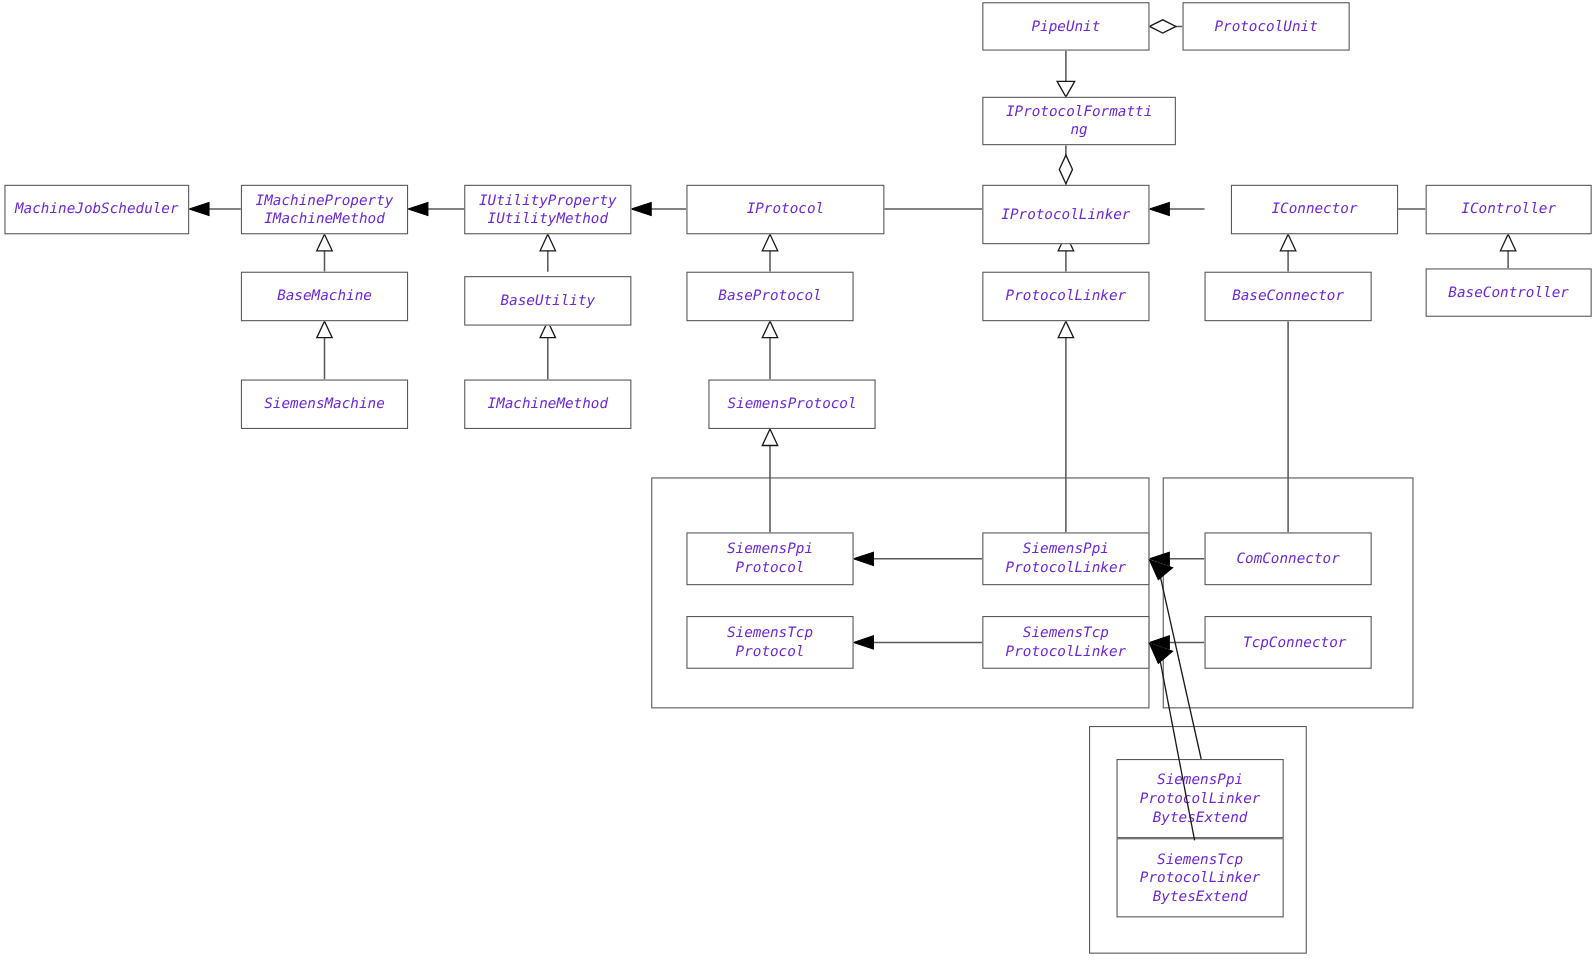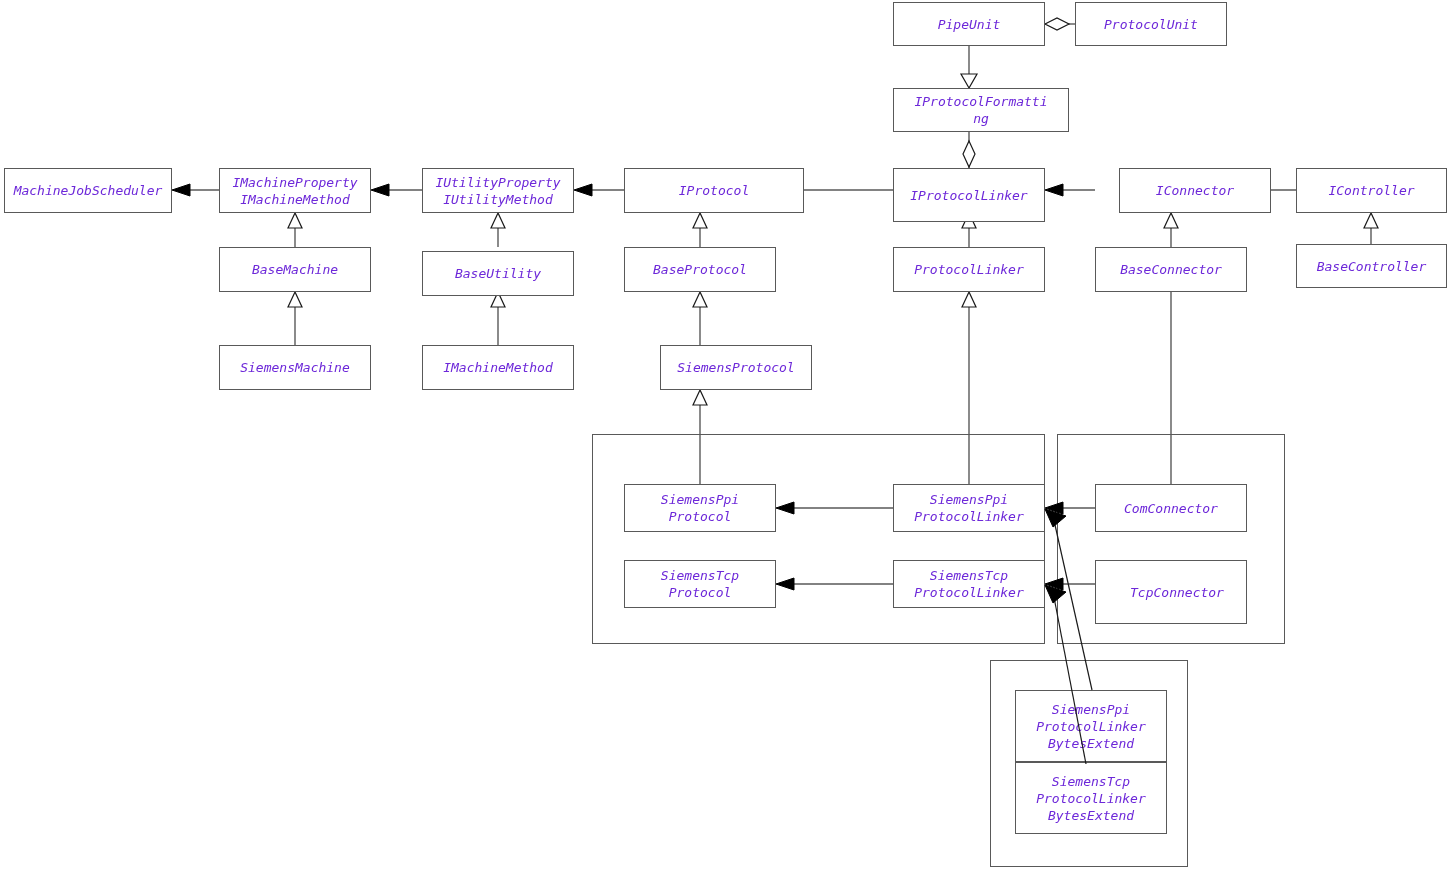--- a/index.html
+++ b/index.html
@@ -137,31 +137,31 @@
   <div class="node" id="n-8" style="left: 1095px; top: 168px; width: 152px; height: 45px; margin-left: 24px;">IConnector</div>
   <div class="node" id="n-9" style="left: 1296px; top: 168px; width: 151px; height: 45px;">IController</div>
   <div class="node" id="n-10" style="left: 219px; top: 247px; width: 152px; height: 45px;">BaseMachine</div>
   <div class="node" id="n-11" style="left: 422px; top: 251px; width: 152px; height: 45px;">BaseUtility</div>
   <div class="node" id="n-12" style="left: 624px; top: 247px; width: 152px; height: 45px;">BaseProtocol</div>
   <div class="node" id="n-13" style="left: 893px; top: 247px; width: 152px; height: 45px;">ProtocolLinker</div>
   <div class="node" id="n-14" style="left: 1095px; top: 247px; width: 152px; height: 45px;">BaseConnector</div>
   <div class="node" id="n-16" style="left: 219px; top: 345px; width: 152px; height: 45px;">SiemensMachine</div>
   <div class="node" id="n-15" style="left: 1296px; top: 244px; width: 151px; height: 44px;">BaseController</div>
   <div class="node" id="n-17" style="left: 422px; top: 345px; width: 152px; height: 45px;">IMachineMethod</div>
-  <div class="node" id="n-18" style="left: 660px; top: 345px; width: 152px; height: 45px;">SiemensProtocol</div>
+  <div class="node" id="n-18" style="left: 644px; top: 345px; width: 152px; height: 45px;">SiemensProtocol</div>
   <div class="node" id="n-19" style="left: 624px; top: 484px; width: 152px; height: 48px;">SiemensPpi
 Protocol</div>
   <div class="node" id="n-20" style="left: 624px; top: 560px; width: 152px; height: 48px;">SiemensTcp
 Protocol</div>
   <div class="node" id="n-21" style="left: 893px; top: 484px; width: 152px; height: 48px;">SiemensPpi
 ProtocolLinker</div>
   <div class="node" id="n-22" style="left: 893px; top: 560px; width: 152px; height: 48px;">SiemensTcp
 ProtocolLinker</div>
   <div class="node" id="n-23" style="left: 1095px; top: 484px; width: 152px; height: 48px;">ComConnector</div>
-  <div class="node" id="n-24" style="left: 1095px; top: 560px; width: 152px; height: 64px; padding-left: 12px;">TcpConnector</div>
+  <div class="node" id="n-24" style="left: 1095px; top: 560px; width: 152px; height: 48px; padding-left: 12px;">TcpConnector</div>
   <div class="node" id="n-25" style="left: 1015px; top: 690px; width: 152px; height: 72px;">SiemensPpi
 ProtocolLinker
 BytesExtend</div>
   <div class="node" id="n-26" style="left: 1015px; top: 762px; width: 152px; height: 72px;">SiemensTcp
 ProtocolLinker
 BytesExtend</div>
 
   <svg class="edges edges-top" viewBox="0 0 1449 871">
 
     <line class="ln-dark" x1="1092" y1="690" x2="1053" y2="516"></line>

